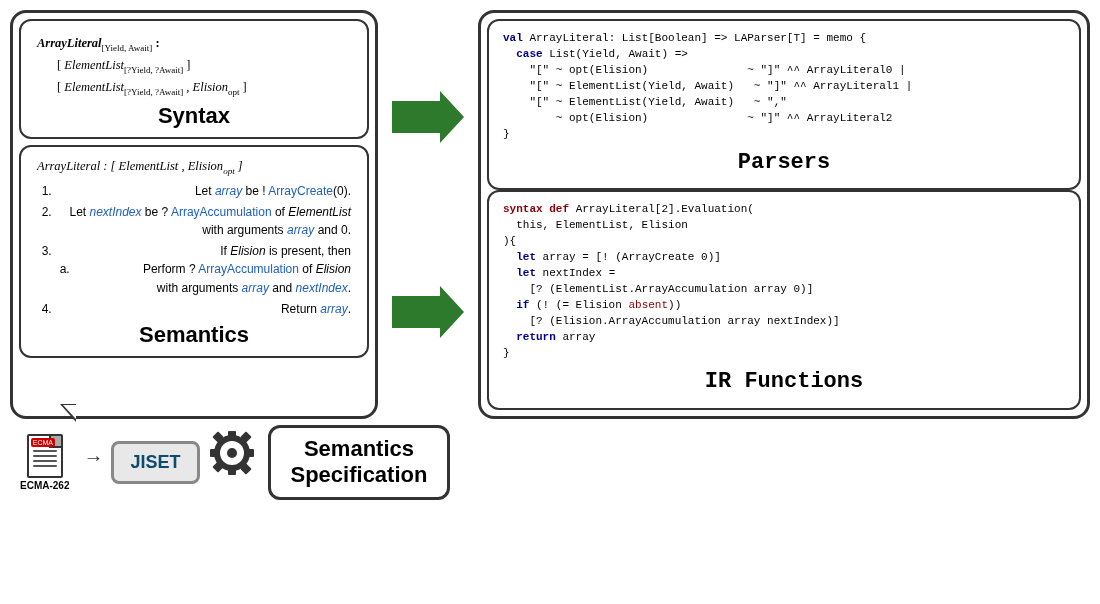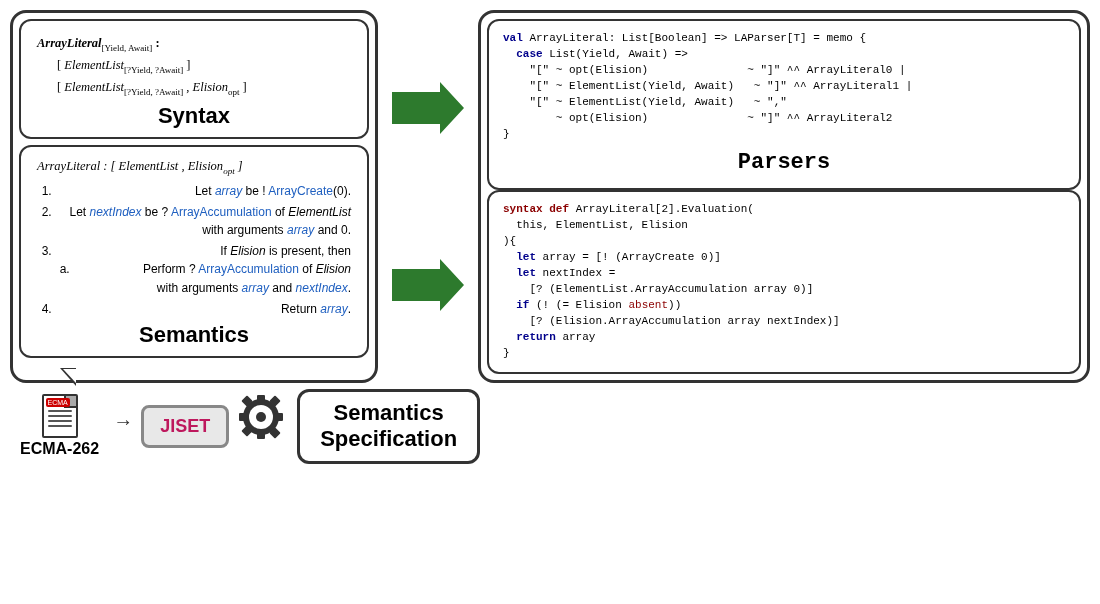--- a/index.html
+++ b/index.html
@@ -164,21 +164,21 @@
     }
 
     .doc-line {
       height: 2px;
       background: #555;
       margin-bottom: 3px;
       border-radius: 1px;
     }
 
     .ecma-label {
-      font-size: 16px;
+      font-size: 10px;
       font-weight: bold;
       margin-top: 2px;
     }
 
     .ecma-badge {
       font-size: 7px;
       background: #c00;
       color: white;
       padding: 1px 2px;
       border-radius: 2px;
@@ -195,21 +195,21 @@
       margin-bottom: 14px;
     }
 
     .jiset-box {
       border: 3px solid #888;
       border-radius: 8px;
       background: #e8e8e8;
       padding: 8px 16px;
       font-size: 18px;
       font-weight: bold;
-      color: #be185d;
+      color: #0c4a6e;
       margin-bottom: 0;
     }
 
     
     .gear-container {
       margin: 0 6px;
       margin-bottom: 14px;
     }
 
     
@@ -335,20 +335,21 @@
             &nbsp;&nbsp;this, ElementList, Elision<br>
             ){<br>
             &nbsp;&nbsp;<span class="kw-let">let</span> array = [! (ArrayCreate 0)]<br>
             &nbsp;&nbsp;<span class="kw-let">let</span> nextIndex =<br>
             &nbsp;&nbsp;&nbsp;&nbsp;[? (ElementList.ArrayAccumulation array 0)]<br>
             &nbsp;&nbsp;<span class="kw-if">if</span> (! (= Elision <span class="kw-absent">absent</span>))<br>
             &nbsp;&nbsp;&nbsp;&nbsp;[? (Elision.ArrayAccumulation array nextIndex)]<br>
             &nbsp;&nbsp;<span class="kw-return">return</span> array<br>
             }
           </div>
+          <div class="box-title">IR Functions</div>
         </div>
       </div>
     </div>
 
   </div>
 
   <div class="bottom-section">
 
     <div class="ecma-doc">
       <div class="doc-icon">

